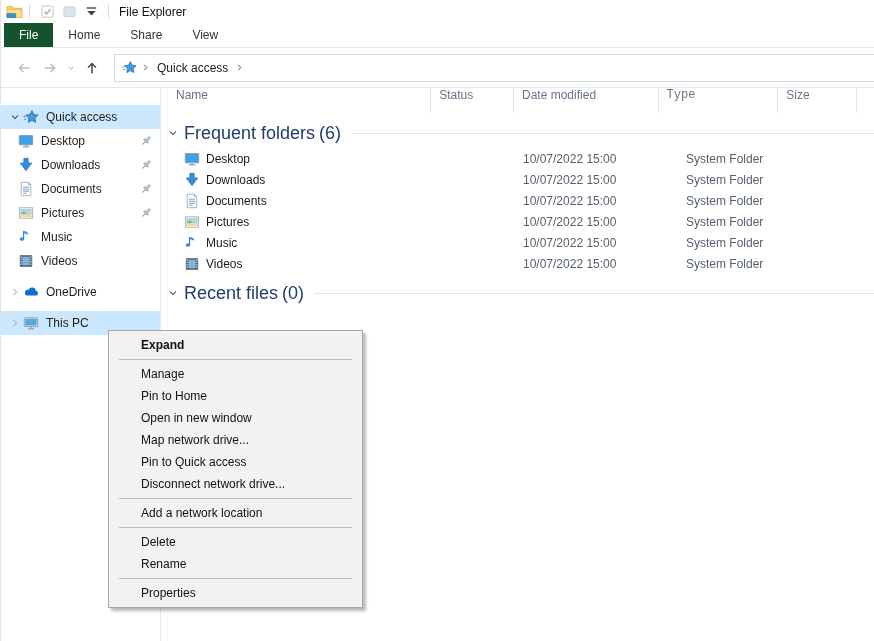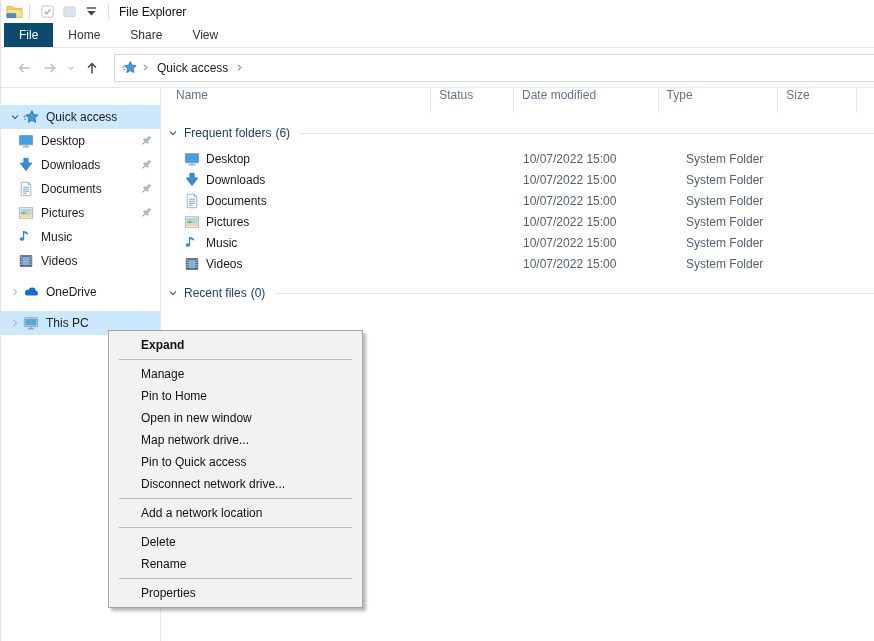--- a/index.html
+++ b/index.html
@@ -10,21 +10,21 @@
   .titlebar{height:23px;display:flex;align-items:center;padding-left:5px;}
   .app-icon{width:17px;height:17px;}
   .tb-sep{width:1px;height:15px;background:#dcdcdc;margin:0 6px;}
   .qat-btn{width:22px;height:19px;display:flex;align-items:center;justify-content:center;
            background:none;border:none;padding:0;}
   .qat-btn svg{width:15px;height:15px;}
   .title-text{margin-left:4px;color:#111;}
   
   .tabs{height:24px;display:flex;padding-left:3px;border-bottom:1px solid #e8e8e8;}
   .tab{padding:0 15px;display:flex;align-items:center;color:#333;cursor:default;}
-  .tab.active{background:#0c4a6e;color:#fff;}
+  .tab.active{background:#14532d;color:#fff;}
   
   .navbar{height:39px;display:flex;align-items:center;border-bottom:1px solid #e6e6e6;
           padding-left:10px;}
   .nav-btn{border:none;background:none;width:26px;height:26px;display:flex;align-items:center;
            justify-content:center;padding:0;}
   .nav-btn svg{width:16px;height:16px;}
   .nav-btn.tiny{width:16px;}
   .nav-btn.tiny svg{width:10px;height:10px;}
   .c-dim{color:#b9bfc9;}
   .c-mid{color:#9aa0a8;}
@@ -49,25 +49,25 @@
   .side-label{white-space:nowrap;color:#1c1c1c;}
   .side-pin{margin-left:auto;width:12px;height:12px;flex-shrink:0;}
   
   .content{flex:1;min-width:0;display:flex;flex-direction:column;}
   .cols{height:25px;display:flex;color:#65748a;}
   .cols > div{display:flex;box-sizing:border-box;padding-left:8px;
               border-left:1px solid #e5e7ea;}
   .cols > div:nth-of-type(1){width:270px;padding-left:15px;border-left:none;}
   .cols > div:nth-of-type(2){width:83px;}
   .cols > div:nth-of-type(3){width:145px;}
-  .cols > div:nth-of-type(4){width:120px;}
+  .cols > div:nth-of-type(4){width:120px;font-family:Liberation Mono, monospace;}
   .cols > div:nth-of-type(5){width:79px;}
   .cols .ghost{order:1;width:17px;border-left:1px solid #e5e7ea;display:block;height:25px;}
   .group-hd{display:flex;align-items:center;margin-top:12px;height:16px;padding-left:6px;
-            color:#1f3d68;font-size:12px;}
+            color:#1f3d68;font-size:18px;}
   .group-hd.recent{margin-top:11px;}
   .group-hd .gchev{width:12px;height:12px;margin-right:5px;color:#1f3d68;}
   .group-hd .count{margin-left:4px;}
   .group-hd .rule{flex:1;height:1px;background:#e2e4e8;margin-left:10px;}
   .rows{margin-top:7px;}
   .row{height:21px;display:flex;align-items:center;}
   .cell{box-sizing:border-box;display:flex;align-items:center;height:100%;overflow:hidden;}
   .cell-name{width:270px;padding-left:23px;}
   .cell-name .fic{width:16px;height:16px;margin-right:6px;flex-shrink:0;}
   .cell-status{width:83px;}

